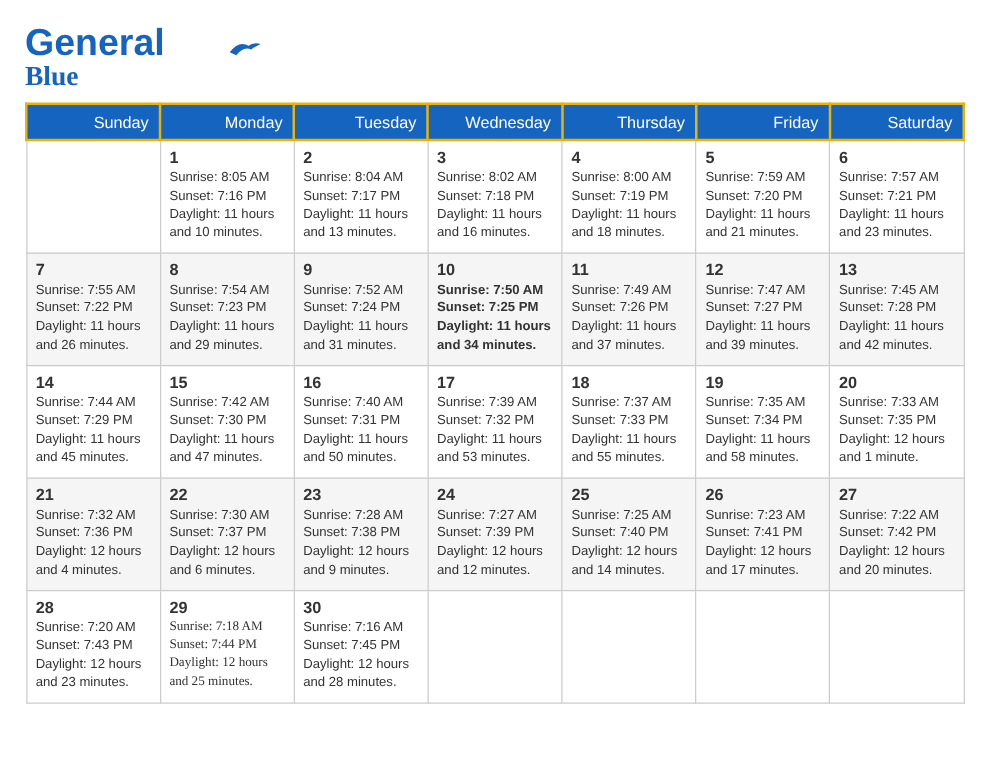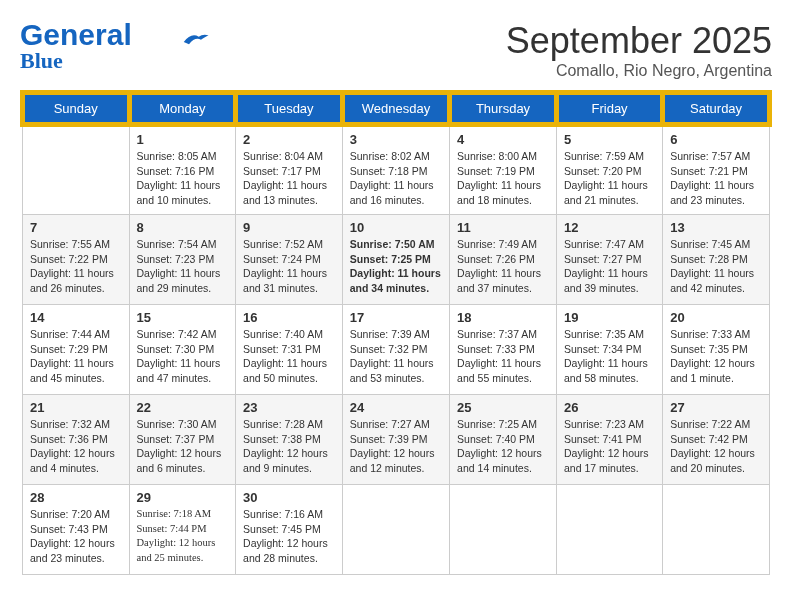--- a/index.html
+++ b/index.html
@@ -46,25 +46,25 @@
       color: #555;
     }
     .calendar {
       width: 100%;
       border-collapse: collapse;
       font-size: 11px;
     }
     .calendar th {
       background-color: #1565c0;
       color: #fff;
-      text-align: center;
+      text-align: right;
       padding: 6px 8px;
       font-size: 13px;
       font-weight: normal;
-      border: 5px solid #eab308;
+      border: 2px solid #eab308;
     }
     .calendar td {
       vertical-align: top;
       padding: 5px 7px;
       border: 1px solid #ccc;
       width: 108px;
       height: 90px;
       background: #fff;
     }
     .calendar tr:nth-child(even) td {
@@ -94,24 +94,20 @@
     <div style="display:flex; align-items:flex-end;">
       <span class="logo-text">
         <span>General</span>
       </span>
       <svg class="logo-bird" viewBox="0 0 40 25" xmlns="http://www.w3.org/2000/svg">
         <path d="M5,15 Q15,2 25,8 Q30,4 38,6 Q30,10 28,12 Q20,8 12,18 Z" fill="#1565c0"></path>
       </svg>
     </div>
     <span class="logo-text" style="color:#1565c0; font-size:22px; font-weight:bold;font-family:Liberation Serif, serif;">Blue</span>
   </div>
-  <div class="title-section">
-    <div class="month-title">September 2025</div>
-    <div class="subtitle">Comallo, Rio Negro, Argentina</div>
-  </div>
 </div>
 
 <table class="calendar">
   <thead>
     <tr>
     <th>Sunday</th>
         <th>Monday</th>
         <th>Tuesday</th>
         <th>Wednesday</th>
         <th>Thursday</th>

